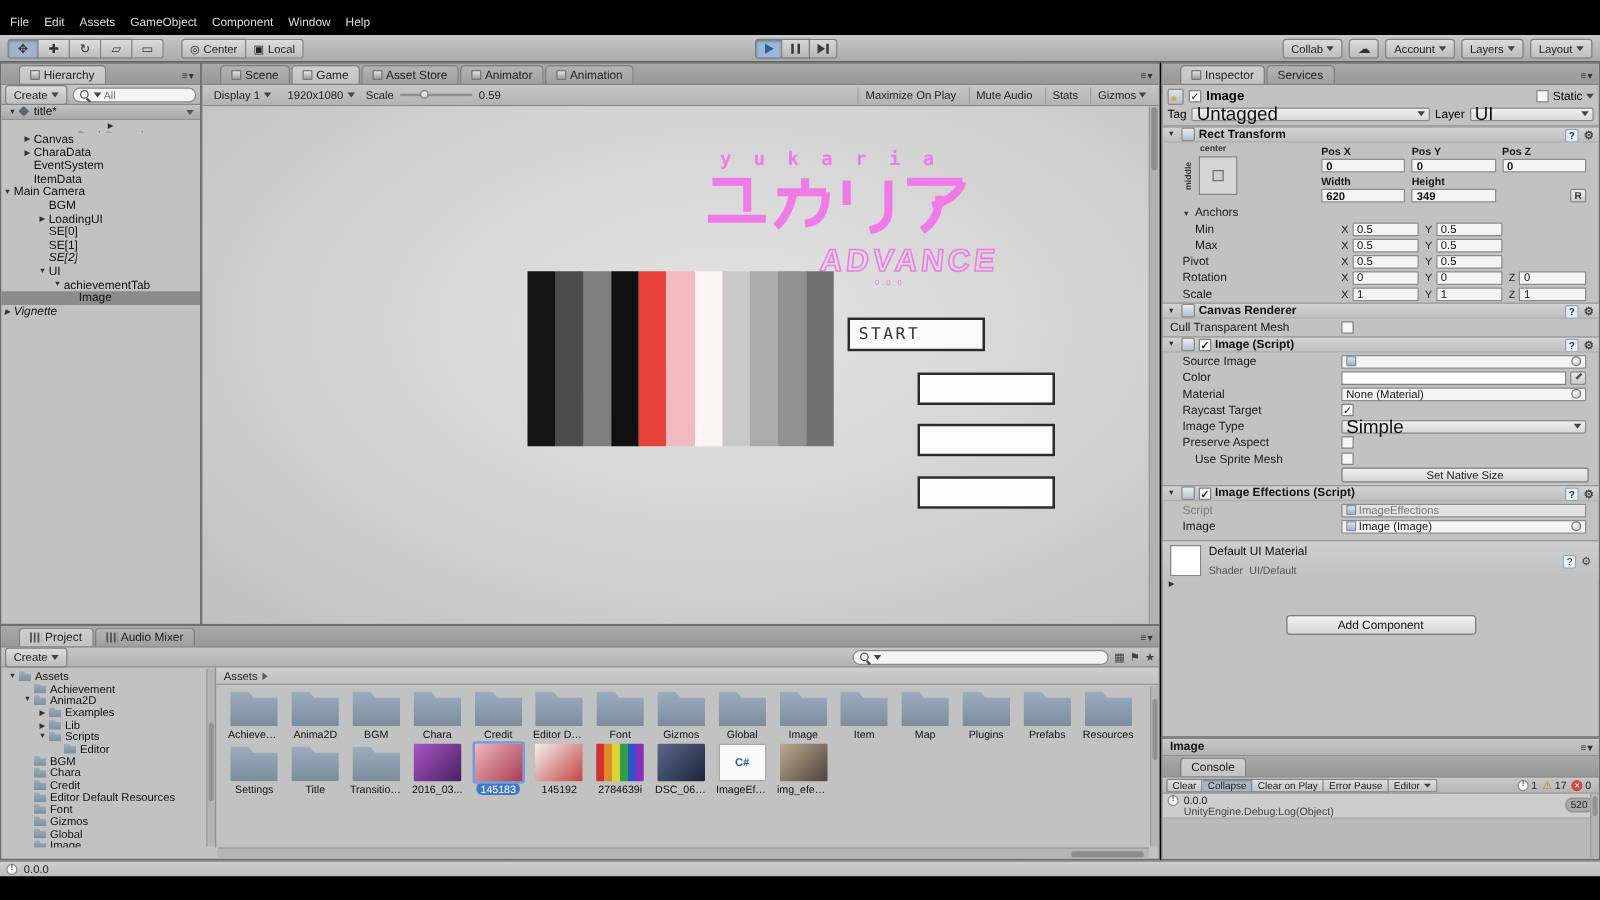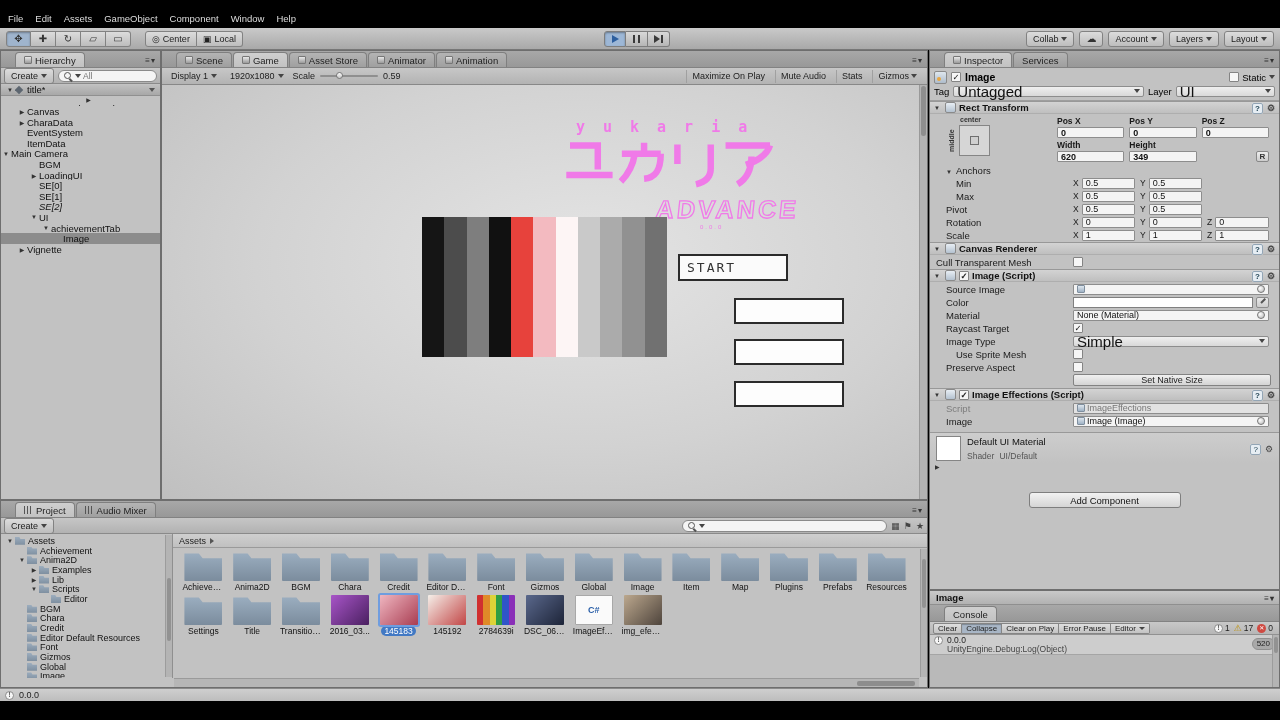--- a/index.html
+++ b/index.html
@@ -363,21 +363,21 @@
         <div class="trow" style="padding-left: 40px;">
           <span class="arrow">▼</span>
           <span class="tlabel">achievementTab</span>
         </div>
 
         <div class="trow sel" style="padding-left: 52px;">
           <span class="arrow"></span>
           <span class="tlabel">Image</span>
         </div>
 
-        <div class="trow" style="padding-left: 16px;">
+        <div class="trow" style=" font-style: italic;">
           <span class="arrow">▶</span>
           <span class="tlabel">Vignette</span>
         </div>
       </div>
   </div>
 
   <div class="panel game">
     <div class="tabs">
 
       <span class="bar-menu"></span>
@@ -664,25 +664,25 @@
       <span class="icheck">✓</span>
     </div>
     <div class="irow">
       <span class="ilabel">Image Type</span>
       <span class="idd">
           <span>Simple</span>
           <span class="dcaret"></span>
         </span>
     </div>
     <div class="irow">
+      <span class="ilabel">Preserve Aspect</span>
+      <span class="icheck"></span>
+    </div>
+    <div class="irow">
       <span class="ilabel" style="padding-left:10px">Use Sprite Mesh</span>
-      <span class="icheck"></span>
-    </div>
-    <div class="irow">
-      <span class="ilabel">Preserve Aspect</span>
       <span class="icheck"></span>
     </div>
     <button class="nativebtn" style="display:block;width:198px">Set Native Size</button>
 
     <div class="sect">
       <span class="sarrow">▼</span>
       <span class="s-icon"></span>
       <span class="icheck">✓</span>
       <span>Image Effections (Script)</span>
       <span class="right-icons">

